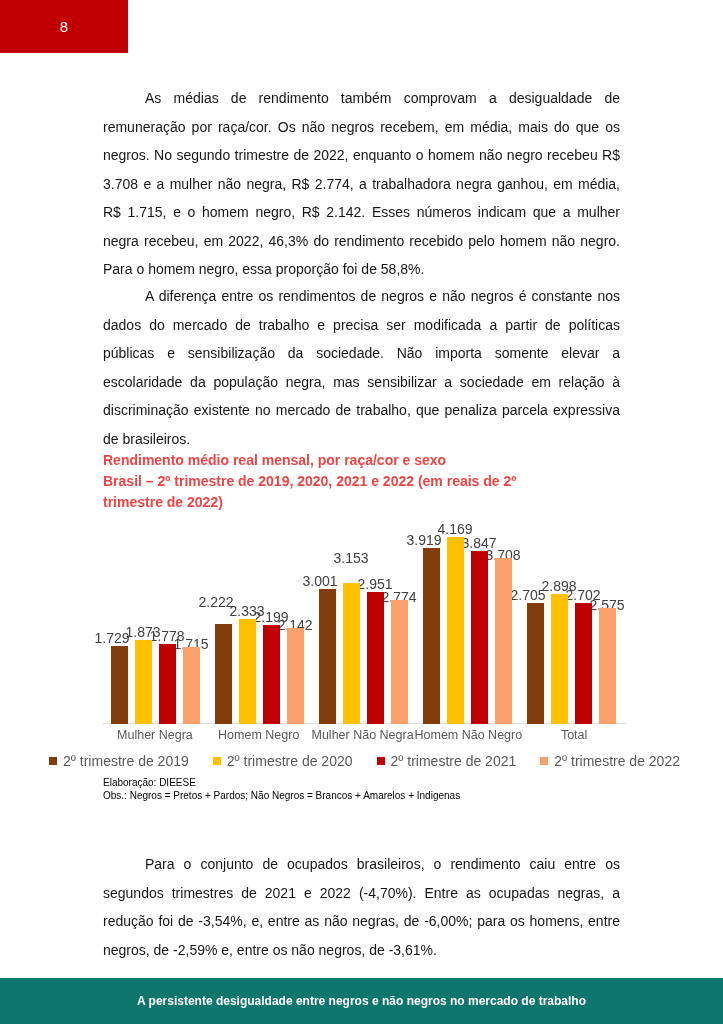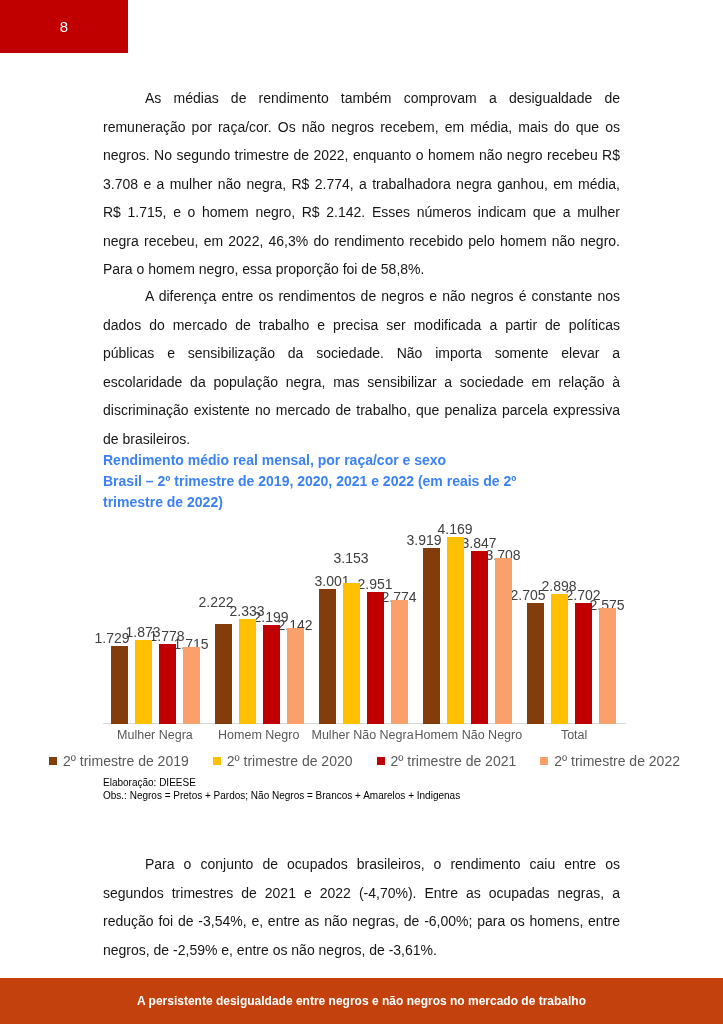--- a/index.html
+++ b/index.html
@@ -16,21 +16,21 @@
   
   .col{position:absolute;left:103px;width:517px;}
   p.body-par{
     margin:0;font-size:14px;line-height:28.5px;text-align:justify;
     text-indent:42px;color:#161616;
   }
   .par1{top:84px;}
   .par2{top:282px;}
   .par3{top:850px;}
   
-  .chart-title{top:450px;font-size:14px;font-weight:bold;line-height:21px;color:#3b82f6;}
+  .chart-title{top:450px;font-size:14px;font-weight:bold;line-height:21px;color:#ef4444;}
   
   .chart{top:518px;height:206px;width:523px;}
   .plot{position:relative;width:520px;height:206px;display:flex;align-items:flex-end;}
   .baseline{position:absolute;left:0;bottom:0;width:523px;height:1px;background:#D9D9D9;}
   .group{flex:1 1 0;display:flex;align-items:flex-end;justify-content:center;gap:7px;height:100%;}
   .barwrap{position:relative;width:17px;display:flex;align-items:flex-end;}
   .bar{position:relative;z-index:2;width:17px;}
   .bar-label{
     position:absolute;left:50%;transform:translateX(-50%);z-index:1;
     font-size:14px;color:#404040;white-space:nowrap;line-height:12px;
@@ -43,21 +43,21 @@
   .legend{
     top:753px;width:523px;display:flex;justify-content:center;column-gap:24px;
     font-size:14px;color:#595959;align-items:center;
   }
   .legend-item{display:flex;align-items:center;white-space:nowrap;}
   .swatch{width:8px;height:8px;display:inline-block;margin-right:6px;}
   
   .notes{top:777px;font-size:10px;line-height:12.5px;color:#000;}
   
   .footer{
-    position:absolute;left:0;bottom:0;width:723px;height:46px;background:#c2410c;
+    position:absolute;left:0;bottom:0;width:723px;height:46px;background:#0f766e;
     display:flex;align-items:center;justify-content:center;
   }
   .footer span{color:#ffffff;font-weight:bold;font-size:12px;}
 </style>
 </head>
 <body>
 
 <div class="pagenum">
   <span>8</span>
 </div>
@@ -106,21 +106,21 @@
           <div class="bar-label" style="bottom: 101px;">2.199</div>
           <div class="bar" style="height: 99px; background: rgb(192, 0, 0);"></div>
         </div>
         <div class="barwrap">
           <div class="bar-label" style="bottom: 93px;">2.142</div>
           <div class="bar" style="height: 96px; background: rgb(249, 160, 107);"></div>
         </div>
       </div>
       <div class="group">
         <div class="barwrap">
-          <div class="bar-label shift-left" style="bottom: 137px; margin-left: 12px;">3.001</div>
+          <div class="bar-label shift-left" style="bottom: 137px;">3.001</div>
           <div class="bar" style="height: 135px; background: rgb(131, 60, 12);"></div>
         </div>
         <div class="barwrap">
           <div class="bar-label" style="bottom: 160px;">3.153</div>
           <div class="bar" style="height: 141px; background: rgb(255, 192, 0);"></div>
         </div>
         <div class="barwrap">
           <div class="bar-label" style="bottom: 134px;">2.951</div>
           <div class="bar" style="height: 132px; background: rgb(192, 0, 0);"></div>
         </div>

